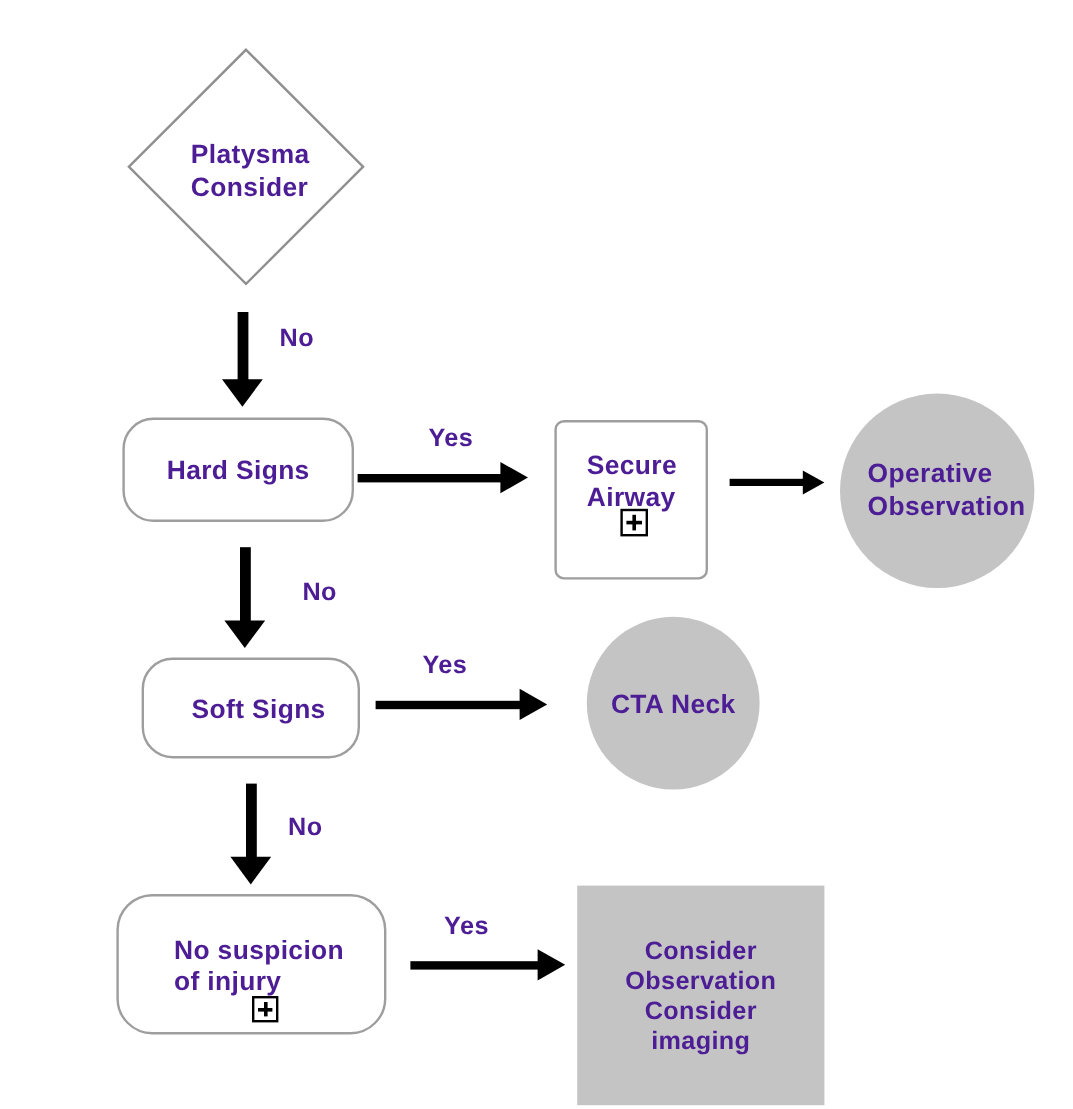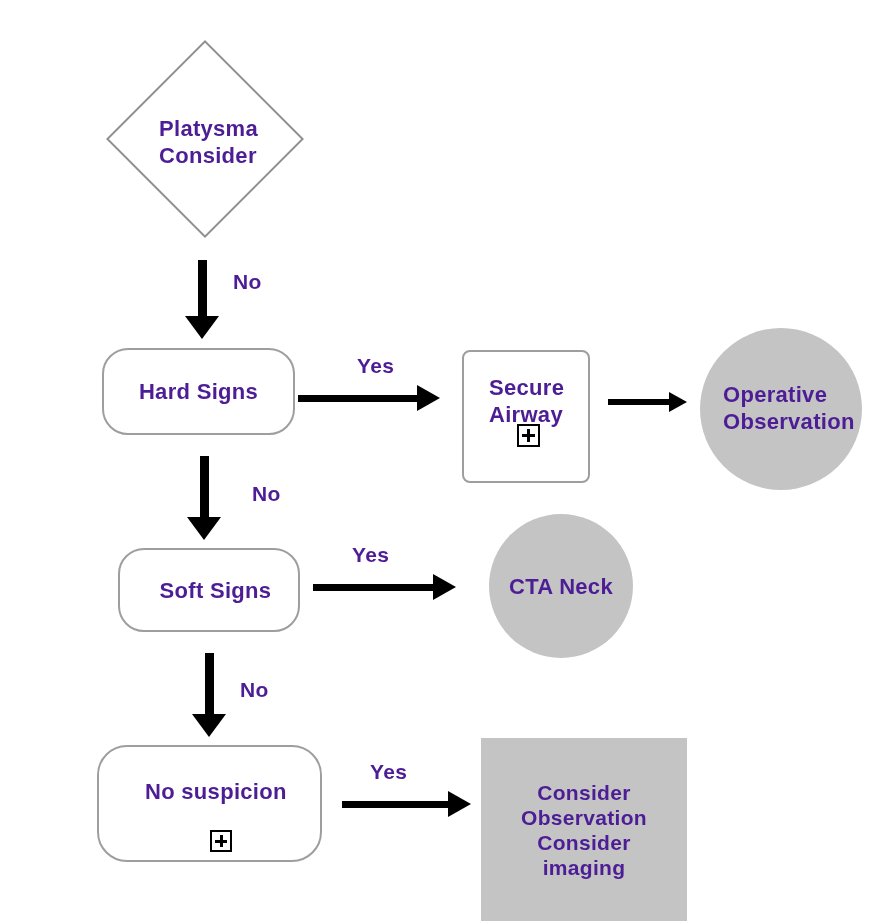--- a/index.html
+++ b/index.html
@@ -175,20 +175,21 @@
 
   <div>
     <div class="vshaft" style="left:205px; top:633px; height:62px;"></div>
     <div class="vhead" style="left:192px; top:694px;"></div>
   </div>
   <span class="elabel" style="left:240px; top:658px;">No</span>
 
   <div class="box" style="left:97px; top:725px; width:225px; height:117px; border-radius:30px;">
     <div class="tblock tblock-sm" style="left:46px; top:32px;">
       <div>No suspicion</div>
+      <div>of injury</div>
     </div>
     <span class="plus-box" style="left:111px; top:83px; width:22px; height:22px;">
       <span class="pbh"></span>
       <span class="pbv"></span>
     </span>
   </div>
 
   <span class="elabel" style="left:370px; top:740px;">Yes</span>
   <div>
     <div class="hshaft" style="left:342px; top:781px; width:107px;"></div>

